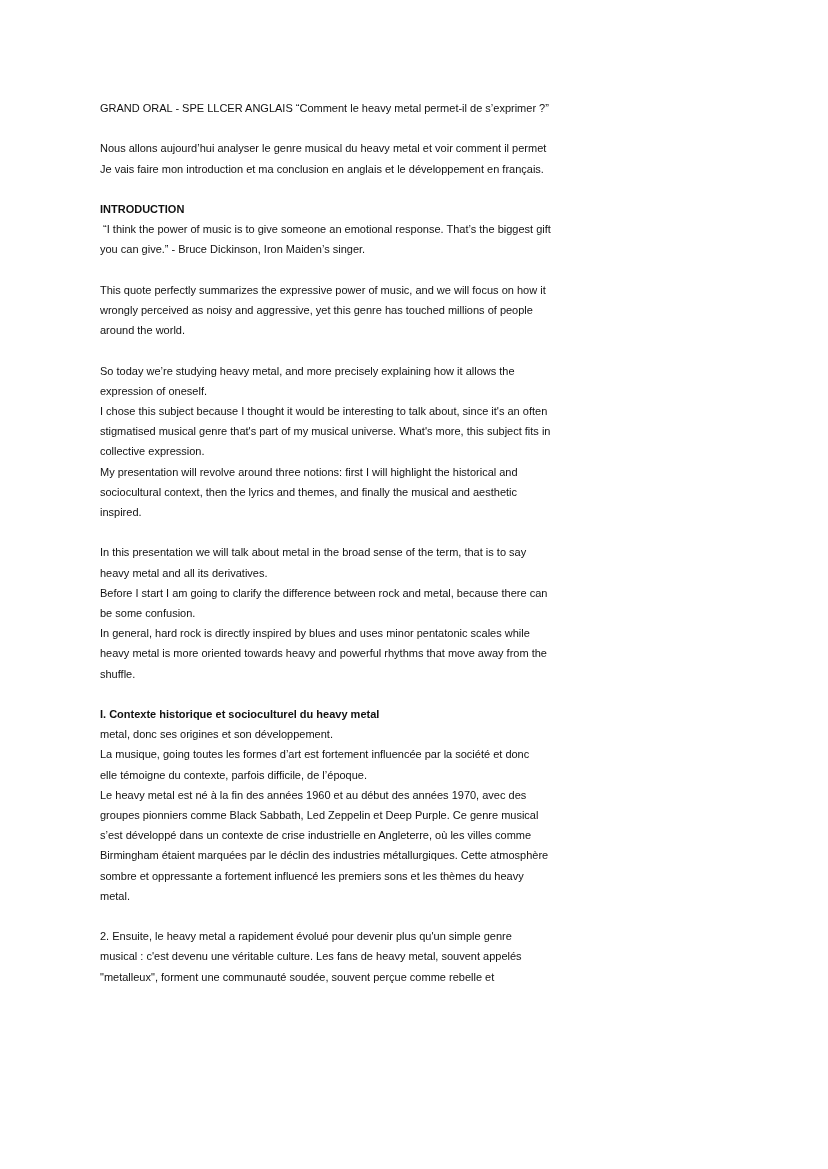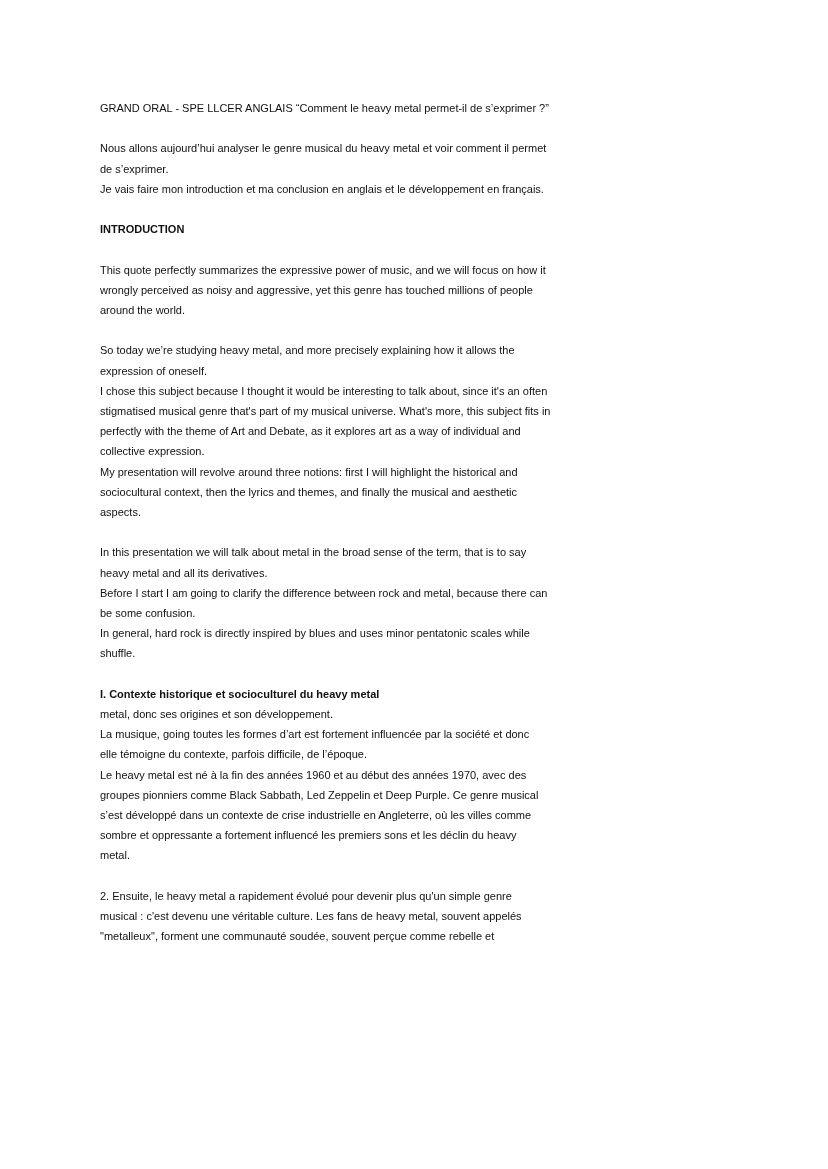--- a/index.html
+++ b/index.html
@@ -44,78 +44,80 @@
 <div class="page">
 
   <p class="para">
     <span class="line">GRAND ORAL - SPE LLCER ANGLAIS “Comment le heavy metal permet-il de s’exprimer ?”</span>
   </p>
 
   <div class="gap"></div>
 
   <p class="para">
     <span class="line">Nous allons aujourd’hui analyser le genre musical du heavy metal et voir comment il permet</span>
-    <span class="line">de s’exprimer.</span>
     <span class="line">Je vais faire mon introduction et ma conclusion en anglais et le développement en français.</span>
   </p>
 
   <div class="gap"></div>
 
   <p class="para heading">
     <span class="line">INTRODUCTION</span>
   </p>
   <p class="para">
+    <span class="line" style="white-space: pre;"> “I think the power of music is to give someone an emotional response. That’s the biggest gift</span>
+    <span class="line">you can give.” - Bruce Dickinson, Iron Maiden’s singer.</span>
   </p>
 
   <div class="gap"></div>
 
   <p class="para">
     <span class="line">This quote perfectly summarizes the expressive power of music, and we will focus on how it</span>
     <span class="line">wrongly perceived as noisy and aggressive, yet this genre has touched millions of people</span>
     <span class="line">around the world.</span>
   </p>
 
   <div class="gap"></div>
 
   <p class="para">
     <span class="line">So today we’re studying heavy metal, and more precisely explaining how it allows the</span>
     <span class="line">expression of oneself.</span>
     <span class="line">I chose this subject because I thought it would be interesting to talk about, since it's an often</span>
     <span class="line">stigmatised musical genre that's part of my musical universe. What's more, this subject fits in</span>
-    <span class="line">perfectly with the theme of Art and Debate, as it explores art as a way of individual and</span>
     <span class="line">collective expression.</span>
     <span class="line">My presentation will revolve around three notions: first I will highlight the historical and</span>
     <span class="line">sociocultural context, then the lyrics and themes, and finally the musical and aesthetic</span>
-    <span class="line">aspects.</span>
+    <span class="line">inspired.</span>
   </p>
 
   <div class="gap"></div>
 
   <p class="para">
     <span class="line">In this presentation we will talk about metal in the broad sense of the term, that is to say</span>
     <span class="line">heavy metal and all its derivatives.</span>
     <span class="line">Before I start I am going to clarify the difference between rock and metal, because there can</span>
     <span class="line">be some confusion.</span>
     <span class="line">In general, hard rock is directly inspired by blues and uses minor pentatonic scales while</span>
+    <span class="line">heavy metal is more oriented towards heavy and powerful rhythms that move away from the</span>
     <span class="line">shuffle.</span>
   </p>
 
   <div class="gap"></div>
 
   <p class="para heading">
     <span class="line">I. Contexte historique et socioculturel du heavy metal</span>
   </p>
   <p class="para">
     <span class="line">metal, donc ses origines et son développement.</span>
     <span class="line">La musique, going toutes les formes d’art est fortement influencée par la société et donc</span>
     <span class="line">elle témoigne du contexte, parfois difficile, de l’époque.</span>
     <span class="line">Le heavy metal est né à la fin des années 1960 et au début des années 1970, avec des</span>
     <span class="line">groupes pionniers comme Black Sabbath, Led Zeppelin et Deep Purple. Ce genre musical</span>
     <span class="line">s’est développé dans un contexte de crise industrielle en Angleterre, où les villes comme</span>
-    <span class="line">sombre et oppressante a fortement influencé les premiers sons et les déclin du heavy</span>
+    <span class="line">Birmingham étaient marquées par le déclin des industries métallurgiques. Cette atmosphère</span>
+    <span class="line">sombre et oppressante a fortement influencé les premiers sons et les thèmes du heavy</span>
     <span class="line">metal.</span>
   </p>
 
   <div class="gap"></div>
 
   <p class="para">
     <span class="line">2. Ensuite, le heavy metal a rapidement évolué pour devenir plus qu'un simple genre</span>
     <span class="line">musical : c'est devenu une véritable culture. Les fans de heavy metal, souvent appelés</span>
     <span class="line">"metalleux", forment une communauté soudée, souvent perçue comme rebelle et</span>
   </p>

